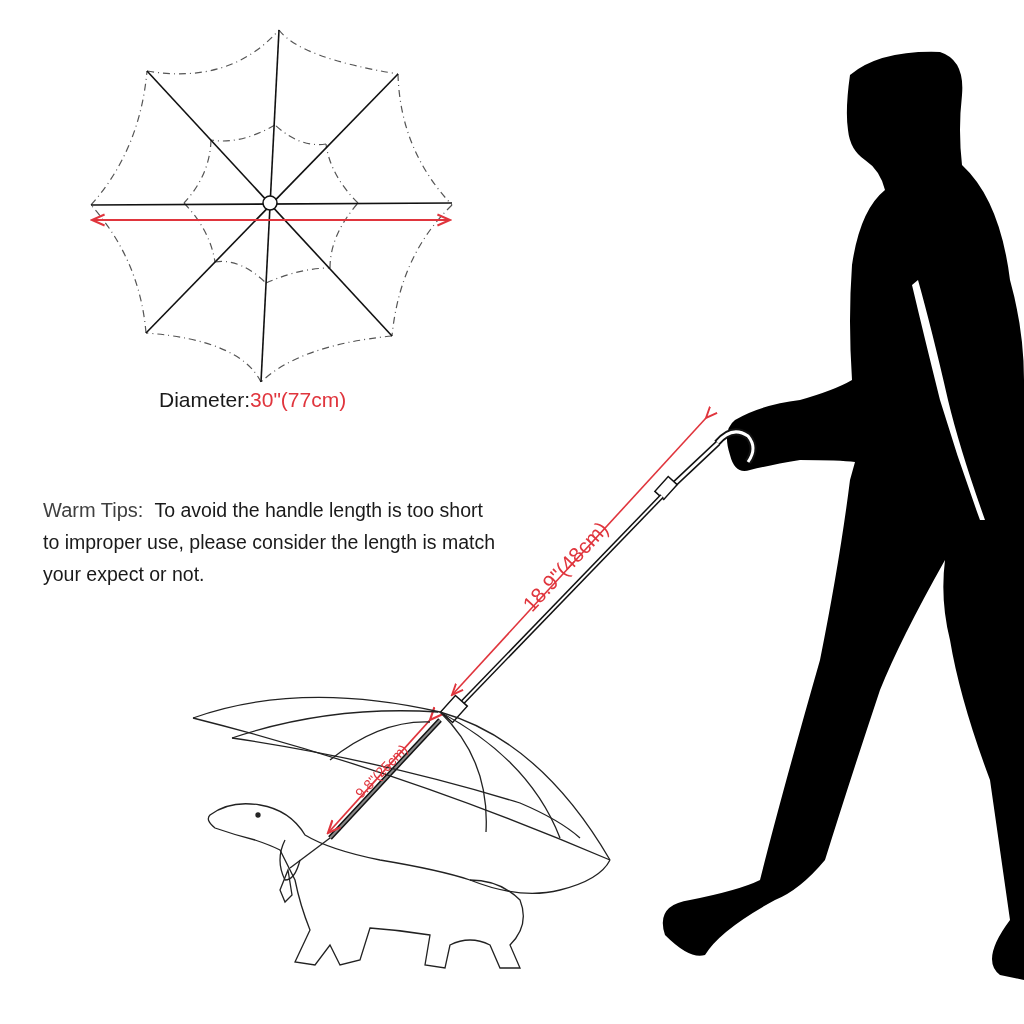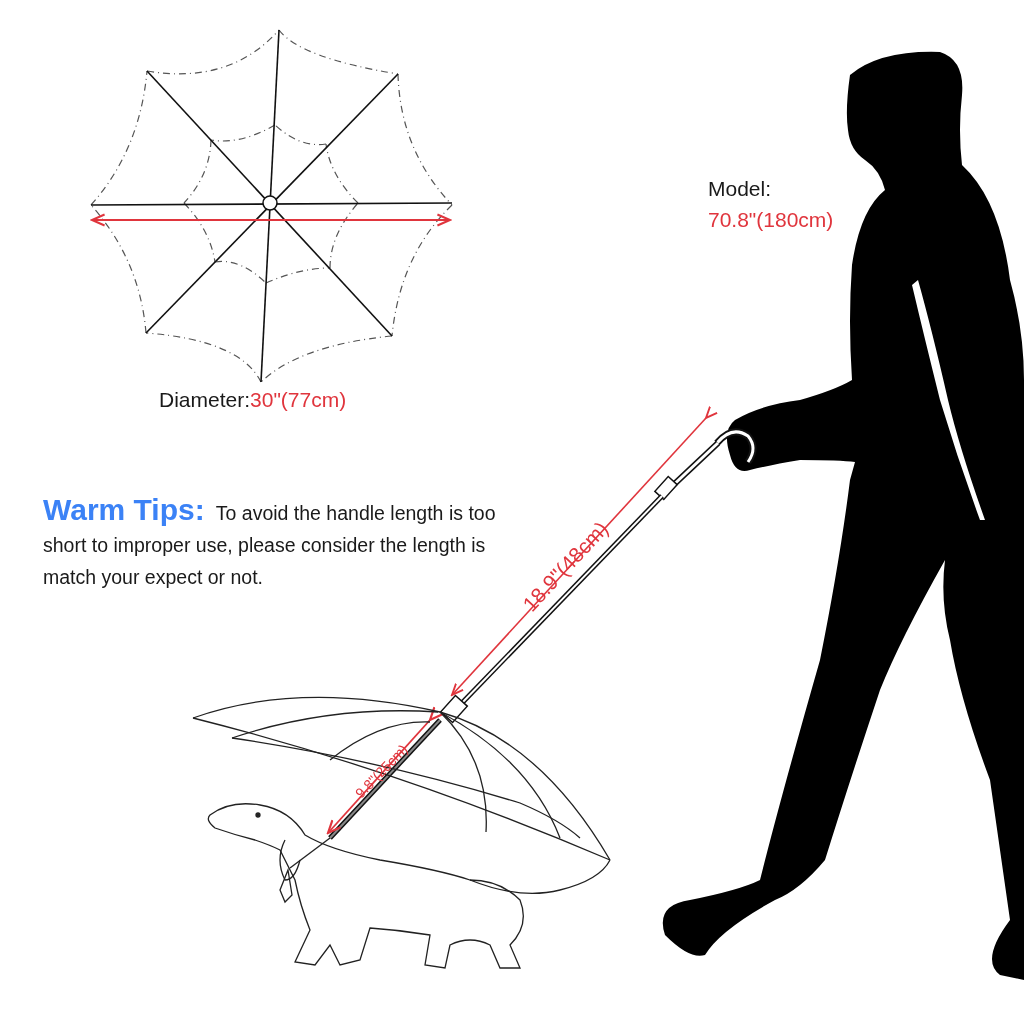--- a/index.html
+++ b/index.html
@@ -3,21 +3,21 @@
 <meta charset="utf-8">
 <style>
   html, body { margin: 0; padding: 0; background: #ffffff; }
   body { width: 1024px; height: 1024px; position: relative; overflow: hidden; font-family: "Liberation Sans", "DejaVu Sans", sans-serif; }
   .canvas { position: absolute; left: 0; top: 0; width: 1024px; height: 1024px; }
   .label { position: absolute; white-space: nowrap; color: #1a1a1a; }
   .red { color: #e0353d; }
   .diam { left: 159px; top: 388px; font-size: 21px; }
   .model { left: 708px; top: 173px; font-size: 21px; line-height: 31px; }
   .tips { position: absolute; left: 43px; top: 494px; width: 460px; font-size: 19.5px; line-height: 32px; color: #1a1a1a; }
-  .tips-title { color: #3b82f6; font-weight: bold; font-size: 30px; margin-right: 6px; }
+  .tips-title { color: #404040; font-weight: normal; font-size: 20px; margin-right: 6px; }
   .rot { position: absolute; transform-origin: left top; white-space: nowrap; color: #e0353d; }
   .handle-len { left: 518px; top: 600px; font-size: 21px; transform: rotate(-47deg); }
   .short-len { left: 352px; top: 790px; font-size: 14px; transform: rotate(-46deg); }
 </style>
 </head>
 <body>
 
 <div class="canvas">
 
   <svg width="1024" height="1024" viewBox="0 0 1024 1024" style="position:absolute;left:0;top:0">
@@ -95,24 +95,20 @@
       <path d="M288,870 L292,895 L285,902 L280,890 Z"></path>
       <path d="M290,868 L330,838"></path>
       <circle cx="258" cy="815" r="2" fill="#222"></circle>
     </g>
   </svg>
 
   <div class="label diam">
     <span>Diameter:</span><span class="red">30"(77cm)</span>
   </div>
 
-  <div class="label model">
-    <div>Model:</div>
-    <div class="red">70.8"(180cm)</div>
-  </div>
 
   <div class="tips">
     <span class="tips-title">Warm Tips:</span>
     <span>To avoid the handle length is too short to improper use, please consider the length is match your expect or not.</span>
   </div>
 
   <div class="rot handle-len">18.9"(48cm)</div>
   <div class="rot short-len">9.8"(25cm)</div>
 </div>
 

